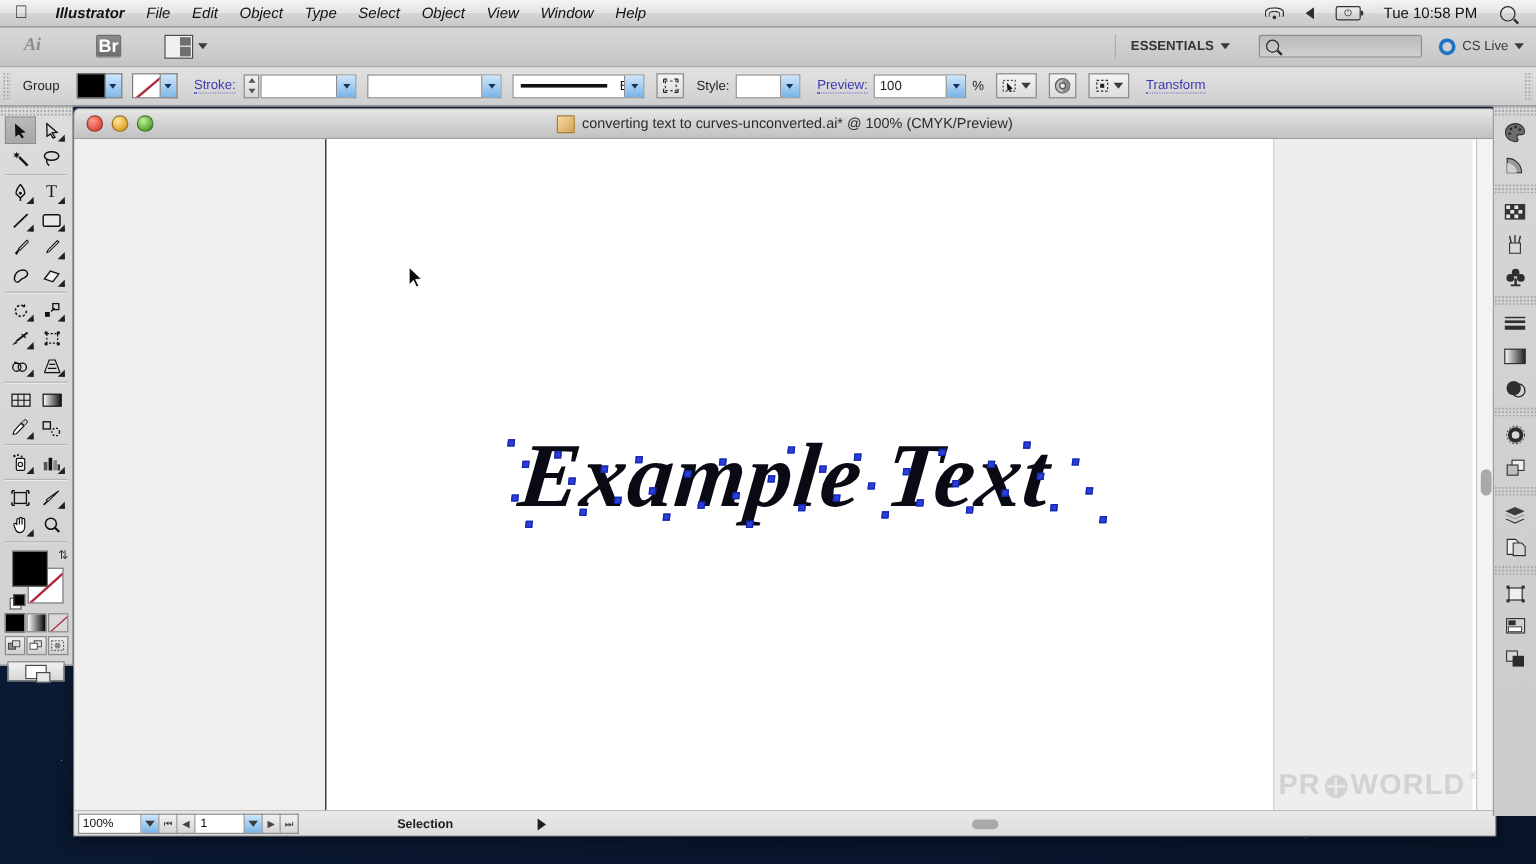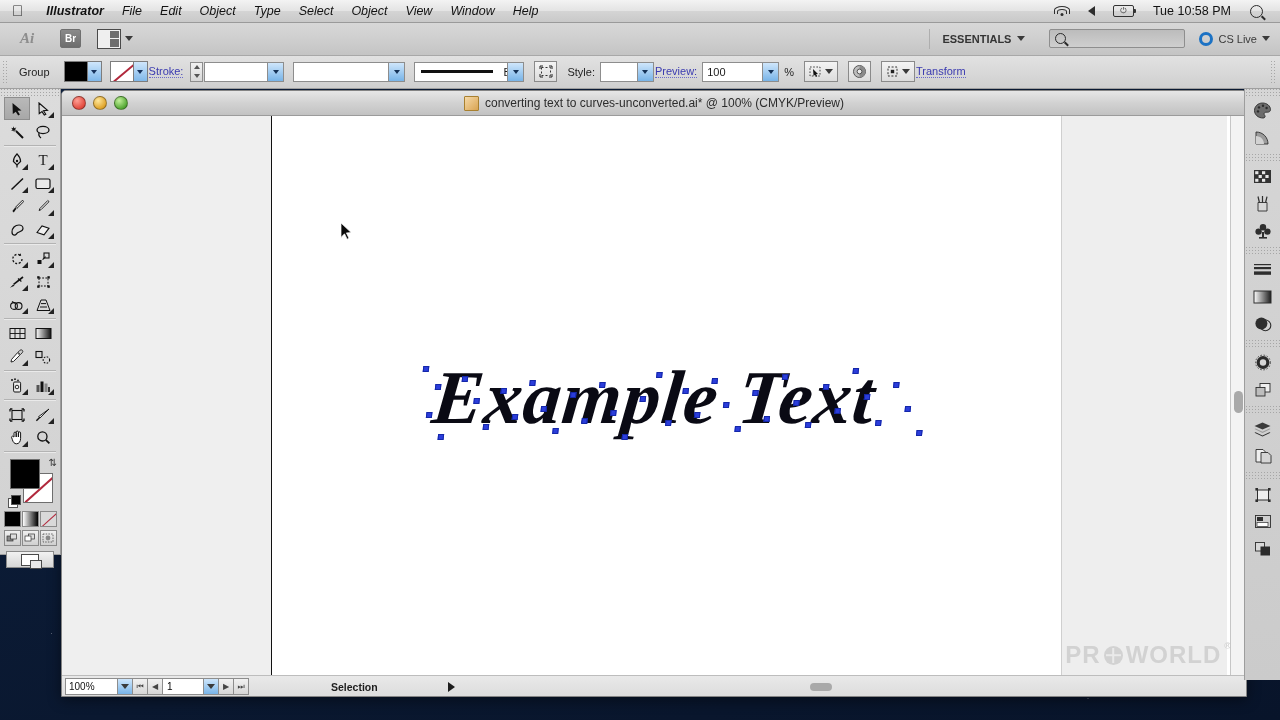--- a/index.html
+++ b/index.html
@@ -53,30 +53,30 @@
   .batt:after{content:"";position:absolute;right:-3.5px;top:3px;width:2px;height:4px;background:#333;border-radius:0 1px 1px 0;}
   .batt .bolt{font-size:8px;color:#333;line-height:1;}
   .srch-glass{width:11px;height:11px;border:1.7px solid #2a2a2a;border-radius:50%;position:relative;}
   .srch-glass:after{content:"";position:absolute;right:-4px;bottom:-2px;width:5px;height:1.8px;background:#2a2a2a;transform:rotate(45deg);}
 
   
   .appbar{
     position:absolute;left:0;top:22px;width:1280px;height:33px;
     background:linear-gradient(180deg,#d8d8d8 0%,#cfcfcf 50%,#c4c4c4 100%);
     border-bottom:1px solid #a8a8a8;
-    display:flex;align-items:center;z-index:35;
+    display:flex;align-items:center;z-index:35;gap:20px;
   }
   .ai-logo{
     margin-left:16px;width:22px;height:22px;display:flex;align-items:center;justify-content:center;
     font-weight:bold;font-style:italic;font-size:15px;color:#8d8d8d;font-family:"Liberation Serif",serif;
   }
   .br-btn{
     margin-left:22px;width:19px;height:17px;border:1px solid #6f6f6f;border-radius:2px;
     background:linear-gradient(180deg,#8a8a8a,#6d6d6d);
-    color:#fff;font-size:10px;font-weight:bold;display:flex;align-items:center;justify-content:center;
+    color:#fff;font-size:15px;font-weight:bold;display:flex;align-items:center;justify-content:center;
   }
   .arr-btn{
     margin-left:16px;display:flex;align-items:center;gap:4px;
   }
   .arr-grid{width:20px;height:16px;border:1.4px solid #4a4a4a;background:#f0f0f0;display:grid;grid-template-columns:1fr 1fr;grid-template-rows:1fr 1fr;gap:1px;padding:1px;}
   .arr-grid span{background:#6e6e6e;}
   .arr-grid span:nth-child(1){background:#efefef;grid-row:span 2;}
   .tri{width:0;height:0;border-left:4px solid transparent;border-right:4px solid transparent;border-top:5px solid #3a3a3a;}
   .appbar-right{margin-left:auto;display:flex;align-items:center;padding-right:10px;text-align:center;}
   .essentials{
@@ -102,21 +102,21 @@
     background-image:radial-gradient(circle,#9e9e9e 0.8px,transparent 0.9px);
     background-size:3px 3px;opacity:.85;}
   .cb-label{margin-left:10px;font-size:11px;color:#232323;}
   .swatch-pair{display:flex;margin-left:14px;}
   .sw-box{width:22px;height:19px;border:1px solid #7d7d7d;background:#000;}
   .sw-none{width:22px;height:19px;border:1px solid #7d7d7d;background:#fff;position:relative;overflow:hidden;}
   .sw-none:after{content:"";position:absolute;left:-3px;top:50%;width:32px;height:1.6px;background:#b1283c;transform:rotate(-40deg);transform-origin:center;}
   .sw-drop{width:13px;height:19px;border:1px solid #7d7d7d;border-left:none;
     background:linear-gradient(180deg,#cfe6fb,#7fb8ea);display:flex;align-items:center;justify-content:center;}
   .sw-drop .tri{border-top-color:#16325c;border-left-width:3px;border-right-width:3px;border-top-width:4px;}
-  .ctl-link{margin-left:1px;color:#3a3ab0;border-bottom:1px dotted #6a6acc;cursor:default;}
+  .ctl-link{margin-left:14px;color:#3a3ab0;border-bottom:1px dotted #6a6acc;cursor:default;}
   .stepper{margin-left:7px;width:11px;height:18px;border:1px solid #8d8d8d;background:linear-gradient(180deg,#f2f2f2,#d8d8d8);
     display:flex;flex-direction:column;align-items:center;justify-content:space-around;}
   .stepper .tri-up{width:0;height:0;border-left:3px solid transparent;border-right:3px solid transparent;border-bottom:4px solid #555;}
   .stepper .tri-dn{width:0;height:0;border-left:3px solid transparent;border-right:3px solid transparent;border-top:4px solid #555;}
   .field{height:18px;border:1px solid #8d8d8d;background:#fff;display:flex;align-items:center;}
   .field .txt{padding:0 4px;font-size:11px;color:#1a1a1a;white-space:nowrap;overflow:hidden;}
   .fld-drop{width:15px;height:18px;border-left:1px solid #8d8d8d;
     background:linear-gradient(180deg,#cfe6fb,#78b4e8);display:flex;align-items:center;justify-content:center;}
   .fld-drop .tri{border-top-color:#143156;border-left-width:3.5px;border-right-width:3.5px;border-top-width:4.5px;}
   .basic-line{width:72px;height:3px;background:#111;margin:0 6px;}

